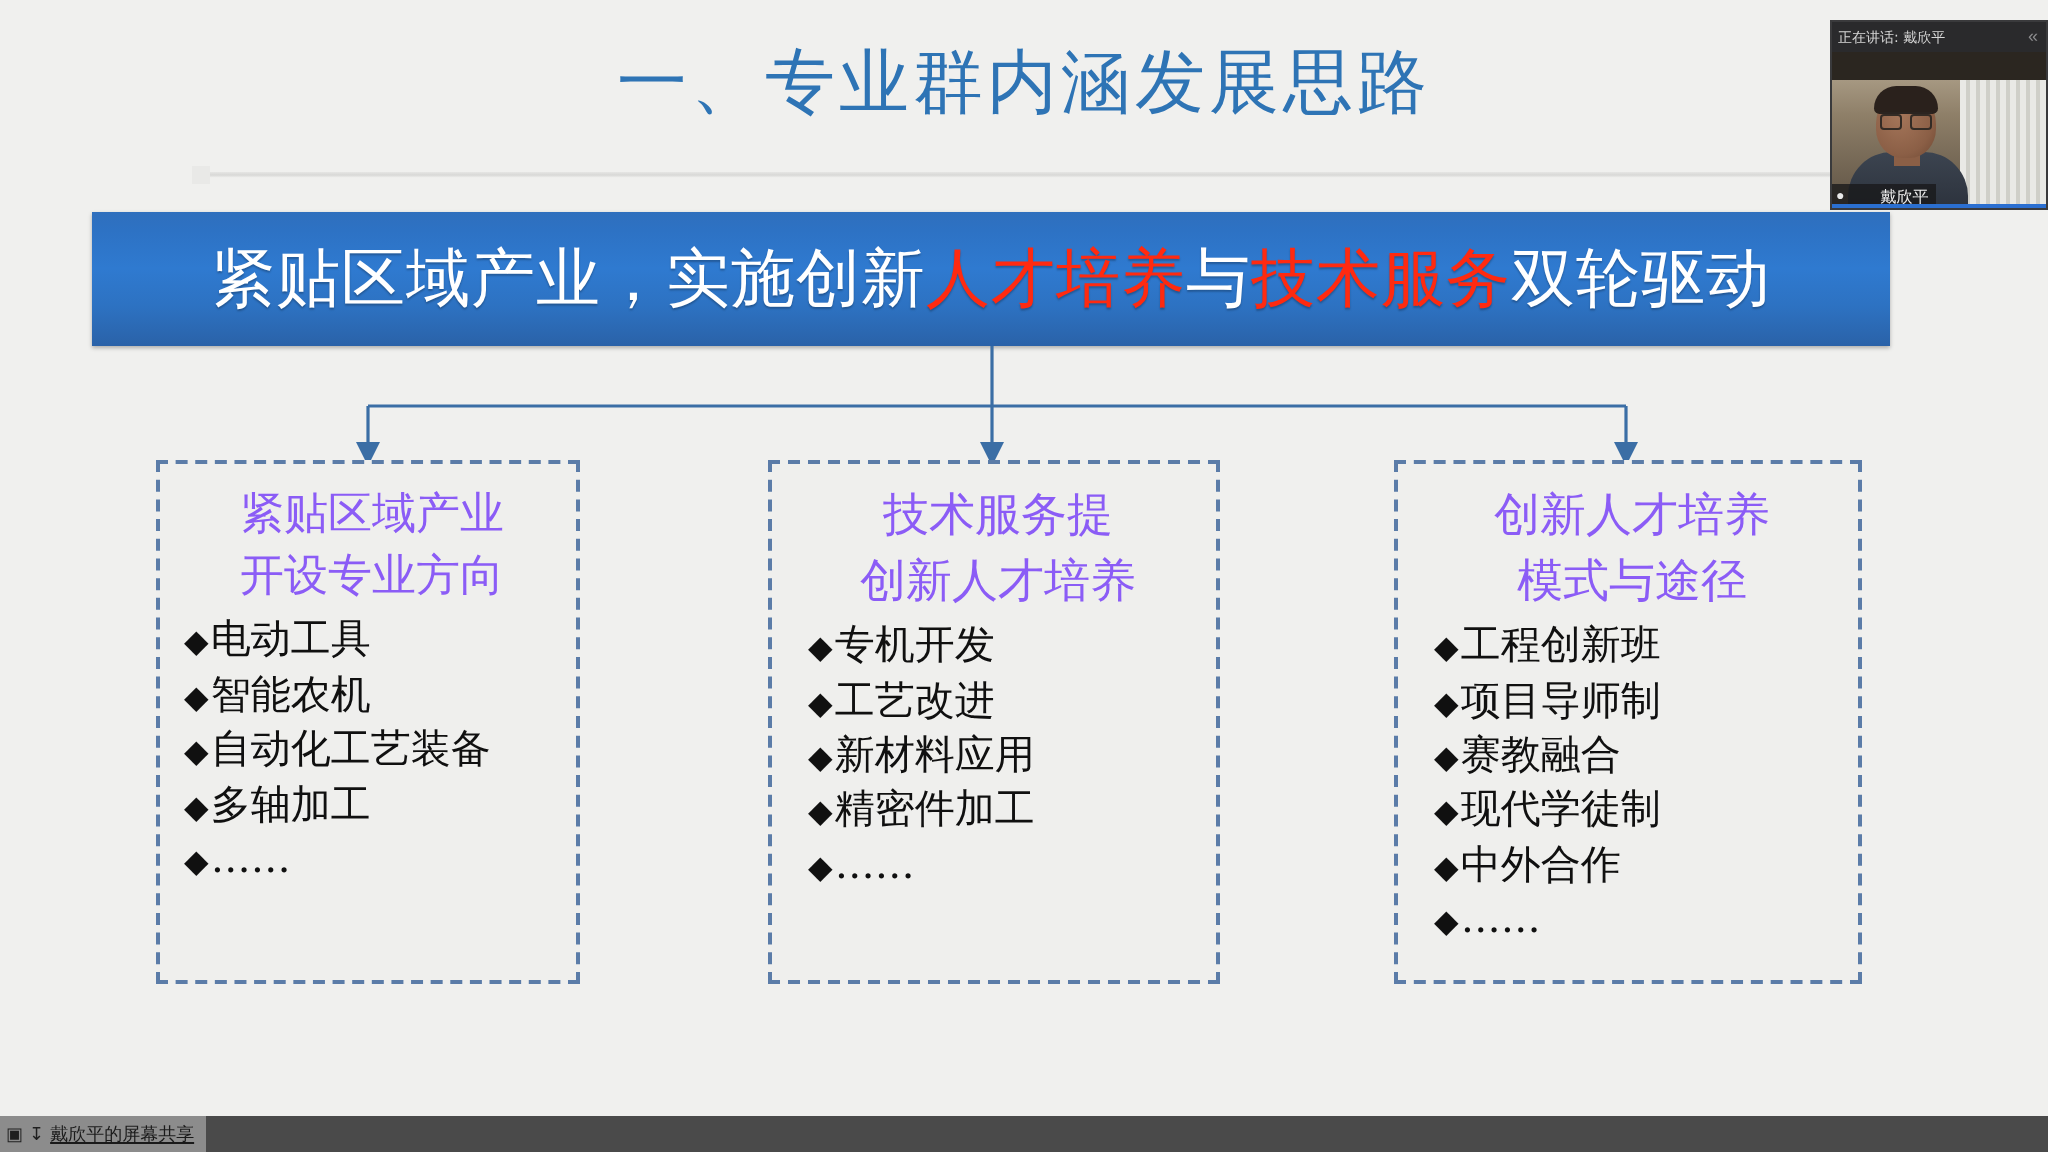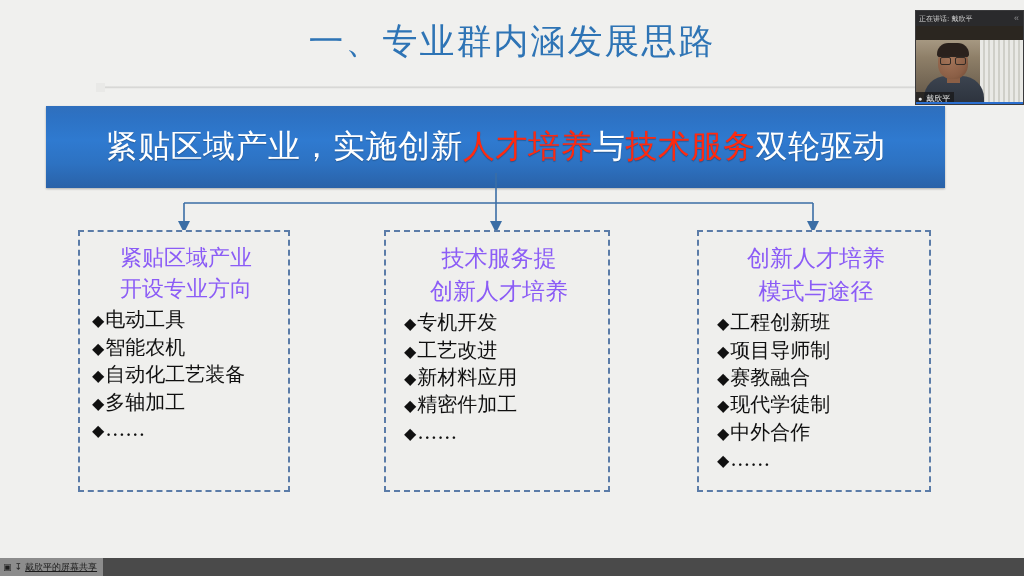--- a/index.html
+++ b/index.html
@@ -47,21 +47,21 @@
     position: absolute;
     left: 96px; top: 83px;
     width: 9px; height: 9px;
     background: #e9e9e7;
   }
 
   
   #banner {
     position: absolute;
     left: 46px; top: 106px;
-    width: 899px; height: 82px;
+    width: 899px; height: 67px;
     background: linear-gradient(to bottom,
         #2f6fbd 0%, #2d72c4 14%, #2f7ad0 42%,
         #2d72c2 70%, #2a62a8 100%);
     box-shadow: 0 1px 2px rgba(0,0,0,.28);
     display: flex;
     align-items: center;
     justify-content: center;
   }
   #banner-text {
     font-family: "DejaVu Serif", "Liberation Serif", serif;
@@ -188,21 +188,21 @@
   .vf-neck {
     position: absolute; left: 31px; top: 48px;
     width: 13px; height: 9px;
     background: #8b5f46;
   }
   #name-badge {
     position: absolute; left: 0; bottom: 0;
     height: 13px;
     padding: 0 4px 0 2px;
     background: rgba(24,24,26,.78);
-    display: flex; align-items: center; gap: 4px;
+    display: flex; align-items: center; gap: 18px;
   }
   #name-badge-text {
     font-size: 8px; color: #f0f0f0; white-space: nowrap;
     font-family: "DejaVu Sans", "Liberation Sans", sans-serif;
   }
   .mic-glyph { font-size: 7px; color: #e8e8e8; line-height: 9px; }
   #video-footer {
     position: absolute; left: 0; bottom: 0;
     width: 100%; height: 3px;
     background: #2b6fd0;

